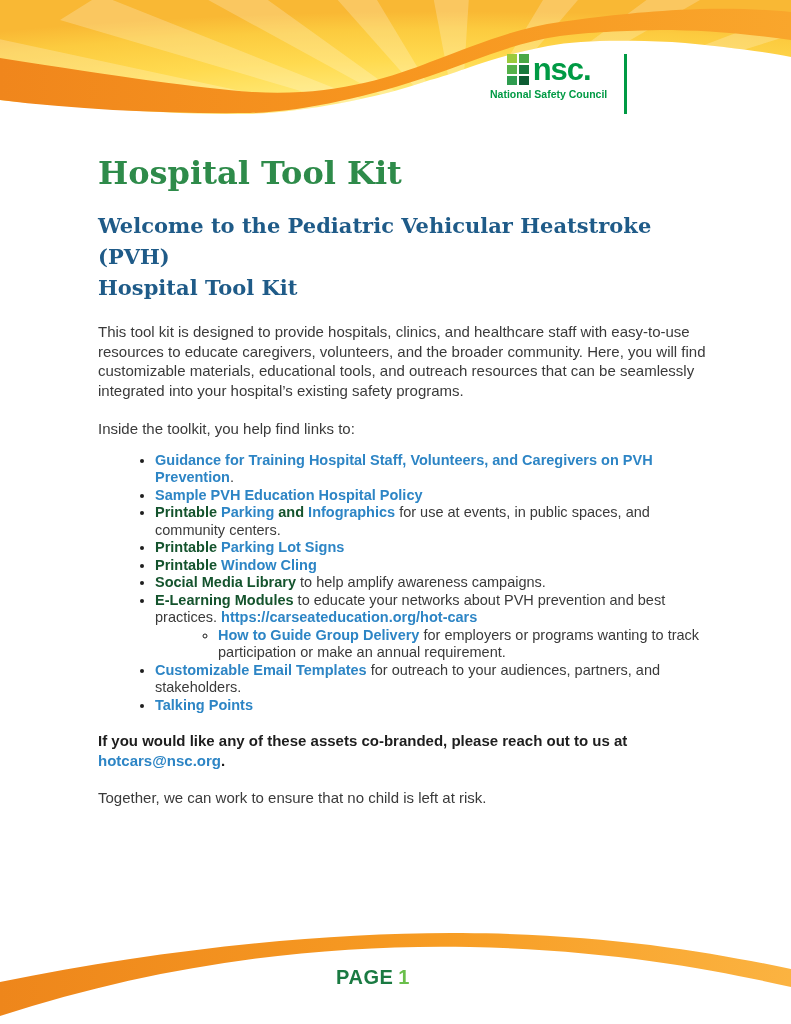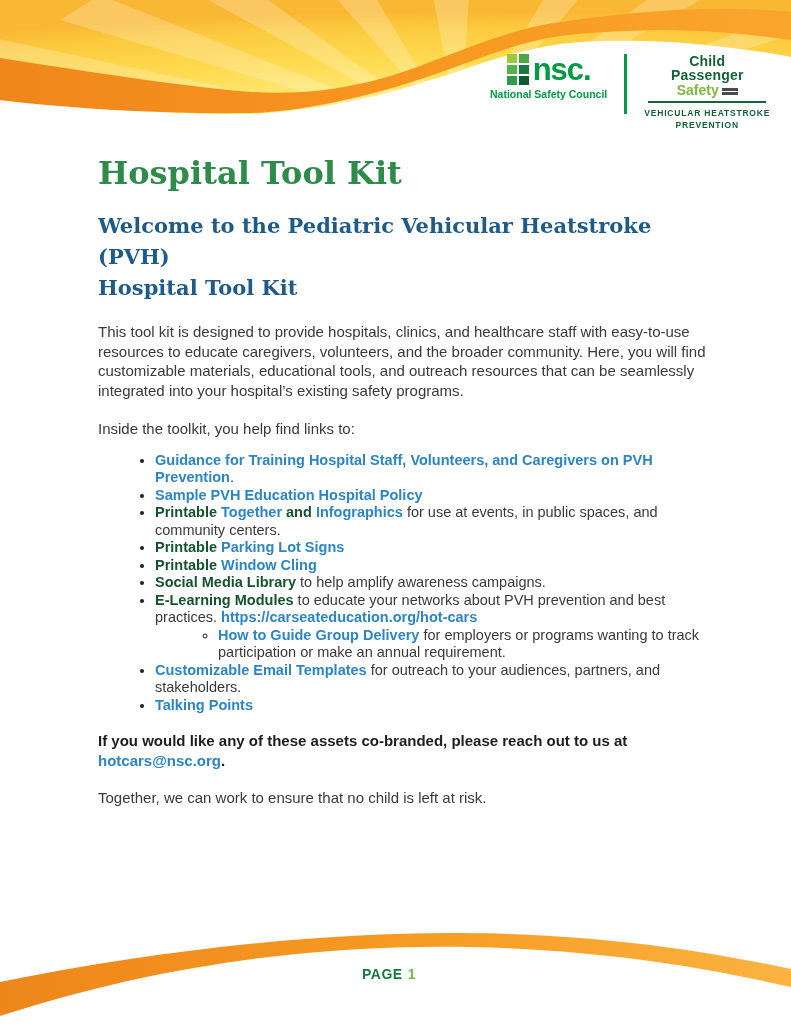--- a/index.html
+++ b/index.html
@@ -46,22 +46,22 @@
   ul.sub-list > li { font-size:14.5px; line-height:17.5px; }
   .seg-normal { color:#3a3a3a; }
   .seg-bold { color:#14532d; font-weight:bold; }
   .seg-link { color:#2d85c5; font-weight:bold; cursor:pointer; }
   p.closing-par { margin:18px 0 0; font-size:15px; line-height:19.5px; }
   p.cobrand-par { margin:17px 0 0; font-size:15px; line-height:19.5px; font-weight:bold; color:#1e1e1e; }
   p.cobrand-par .seg-bold { color:#1e1e1e; }
   
   .footer { position:absolute; left:0; bottom:0; width:791px; height:94px; }
   .footer svg { display:block; position:absolute; top:0; left:0; }
-  .page-num { position:absolute; top:36px; left:16px; width:746px; text-align:center;
-              font-size:14px; font-weight:bold; letter-spacing:0.5px; }
+  .page-num { position:absolute; top:36px; left:0; width:746px; text-align:center;
+              font-size:20px; font-weight:bold; letter-spacing:0.5px; }
   .page-num .pg-label { color:#1a7a42; }
   .page-num .pg-number { color:#6abf4b; margin-left:5px; }
 </style>
 </head>
 <body>
 
 <div class="page">
 
   <div class="header">
     <svg width="791" height="132" viewBox="0 0 791 132" aria-hidden="true">
@@ -112,49 +112,35 @@
               <span style="background: rgb(46, 156, 79);"></span>
               <span style="background: rgb(13, 92, 51);"></span>
             </div>
           <div class="nsc-word">nsc.</div>
         </div>
         <div class="nsc-tagline">National Safety Council</div>
       </div>
 
       <div class="logo-divider"></div>
 
-      <div class="cps-logo">
-        <div class="cps-l1">Child</div>
-        <div class="cps-l2">Passenger</div>
-        <div class="cps-l3-row">
-          <span class="cps-l3">Safety</span>
-          <span class="cps-small-mark">
-              <i></i>
-              <i></i>
-            </span>
-        </div>
-        <div class="cps-rule"></div>
-        <div class="cps-s1">VEHICULAR HEATSTROKE</div>
-        <div class="cps-s2">PREVENTION</div>
-      </div>
     </div>
   </div>
 
   <div class="content">
     <h1 class="doc-title">Hospital Tool Kit</h1>
     <h2 class="doc-subtitle">Welcome to the Pediatric Vehicular Heatstroke (PVH)
 Hospital Tool Kit</h2>
 
     <p class="body-par">This tool kit is designed to provide hospitals, clinics, and healthcare staff with easy-to-use resources to educate caregivers, volunteers, and the broader community. Here, you will find customizable materials, educational tools, and outreach resources that can be seamlessly integrated into your hospital’s existing safety programs.</p>
     <p class="intro-par">Inside the toolkit, you help find links to:</p>
 
     <ul class="toolkit" id="toolkit-list">
         <li><span class="seg-link">Guidance for Training Hospital Staff, Volunteers, and Caregivers on PVH Prevention</span><span class="seg-normal">.</span></li>
         <li><span class="seg-link">Sample PVH Education Hospital Policy</span></li>
-        <li><span class="seg-bold">Printable </span><span class="seg-link">Together</span><span class="seg-bold"> and </span><span class="seg-link">Infographics</span><span class="seg-normal"> for use at events, in public spaces, and community centers.</span></li>
+        <li><span class="seg-bold">Printable </span><span class="seg-link">Parking</span><span class="seg-bold"> and </span><span class="seg-link">Infographics</span><span class="seg-normal"> for use at events, in public spaces, and community centers.</span></li>
         <li><span class="seg-bold">Printable </span><span class="seg-link">Parking Lot Signs</span></li>
         <li><span class="seg-bold">Printable </span><span class="seg-link">Window Cling</span></li>
         <li><span class="seg-bold">Social Media Library</span><span class="seg-normal"> to help amplify awareness campaigns.</span></li>
         <li><span class="seg-bold">E-Learning Modules</span><span class="seg-normal"> to educate your networks about PVH prevention and best practices. </span><span class="seg-link">https://carseateducation.org/hot-cars</span><ul class="sub-list">
             <li><span class="seg-link">How to Guide Group Delivery</span><span class="seg-normal"> for employers or programs wanting to track participation or make an annual requirement.</span></li>
           </ul></li>
         <li><span class="seg-link">Customizable Email Templates</span><span class="seg-normal"> for outreach to your audiences, partners, and stakeholders.</span></li>
         <li><span class="seg-link">Talking Points</span></li>
       </ul>
 

